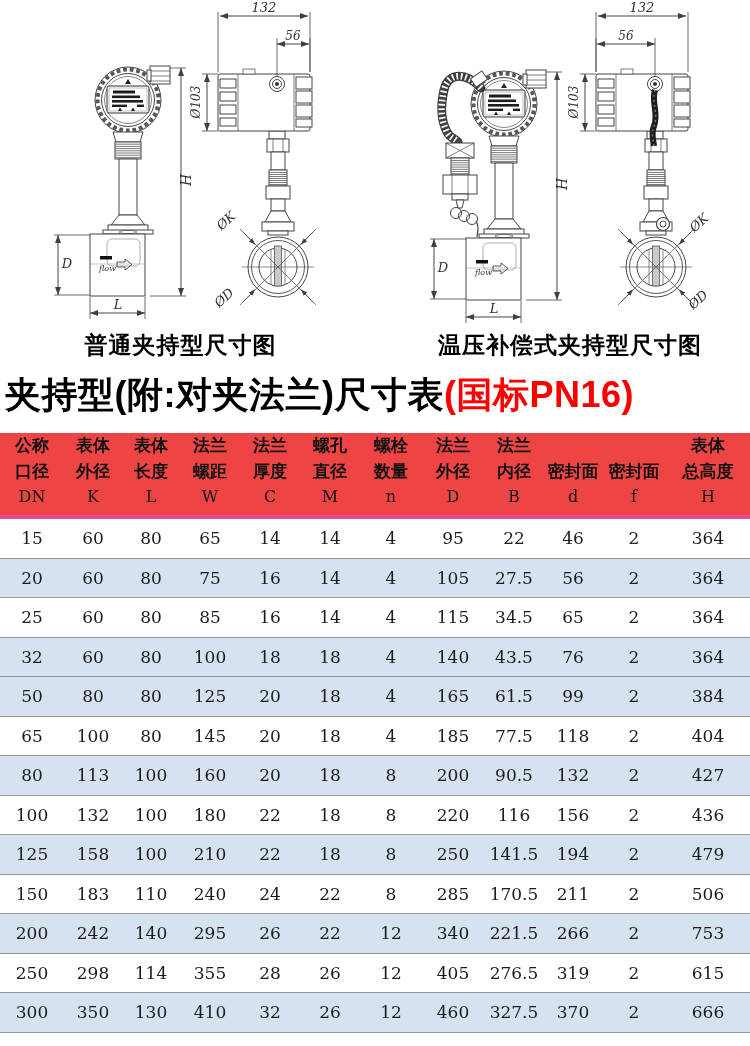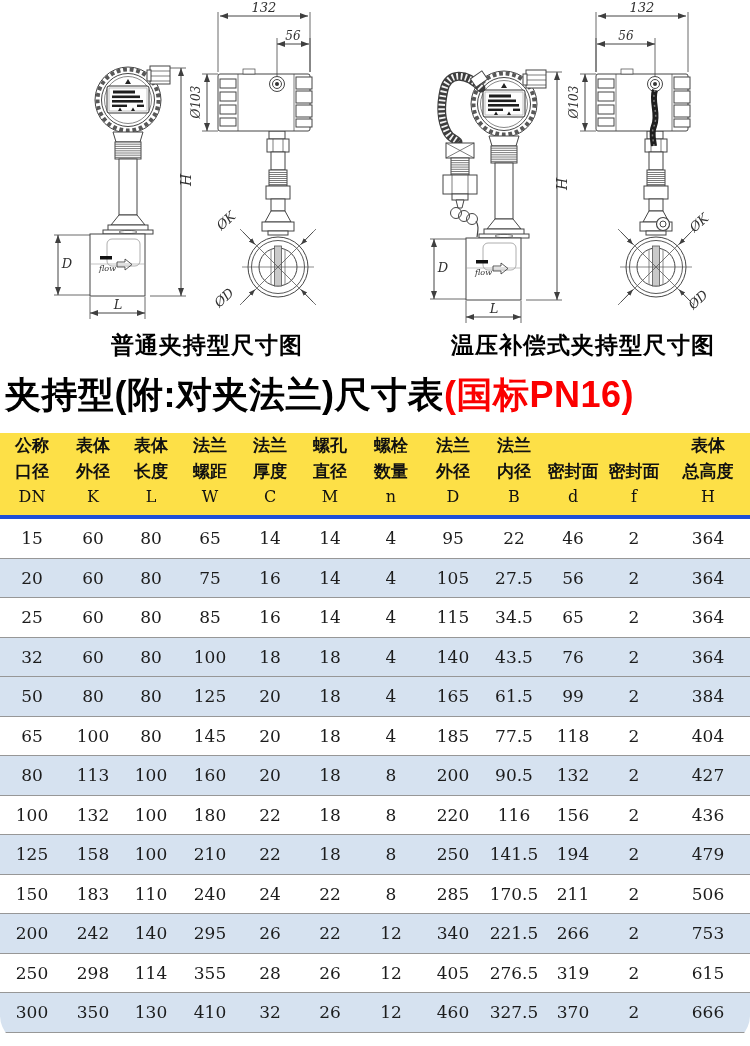--- a/index.html
+++ b/index.html
@@ -1,34 +1,34 @@
 <!DOCTYPE html>
 <html><head>
 <meta charset="utf-8">
 <style>
   html,body{margin:0;padding:0;background:#fff;}
   .page{position:relative;width:750px;height:1046px;background:#fff;overflow:hidden;
-        font-family:"Liberation Sans",sans-serif;border-radius:31px;}
+        font-family:"Liberation Sans",sans-serif;}
   
   .drawings{position:absolute;top:0;left:0;}
   .dimtxt{font-family:"DejaVu Serif",serif;font-style:italic;fill:#2f2f2f;}
   
   .caption{position:absolute;top:330px;font-size:23px;font-weight:600;color:#000;
-           text-align:right;letter-spacing:1px;}
+           text-align:center;letter-spacing:1px;}
   .caption.left{left:58px;width:245px;}
   .caption.right{left:425px;width:290px;}
   
   .title{position:absolute;top:371px;left:5px;width:740px;font-size:36px;font-weight:700;
          color:#000;white-space:nowrap;letter-spacing:0.5px;}
   .title .red{color:#fb0000;}
   
   table.dims{position:absolute;top:433px;left:0;width:750px;border-collapse:collapse;
              table-layout:fixed;}
-  table.dims th{background:#fde047;vertical-align:bottom;padding:0 0 4px 0;
-                border-bottom:4px solid #1d4ed8;font-weight:600;}
+  table.dims th{background:#ef4444;vertical-align:bottom;padding:0 0 4px 0;
+                border-bottom:4px solid #ec4899;font-weight:600;}
   .hl{height:26px;line-height:26px;font-size:17px;color:#111;text-align:center;}
   .hsym{height:26px;line-height:24px;font-size:16px;color:#111;text-align:center;
         font-family:"DejaVu Serif",serif;font-weight:400;}
   table.dims td{height:36.5px;text-align:center;vertical-align:middle;
                 border-bottom:1px solid #979797;
                 font-family:"DejaVu Serif",serif;font-size:17px;color:#1c1c1c;}
   table.dims tr.alt{background:#d6e2f0;}
 </style>
 </head>
 <body>

